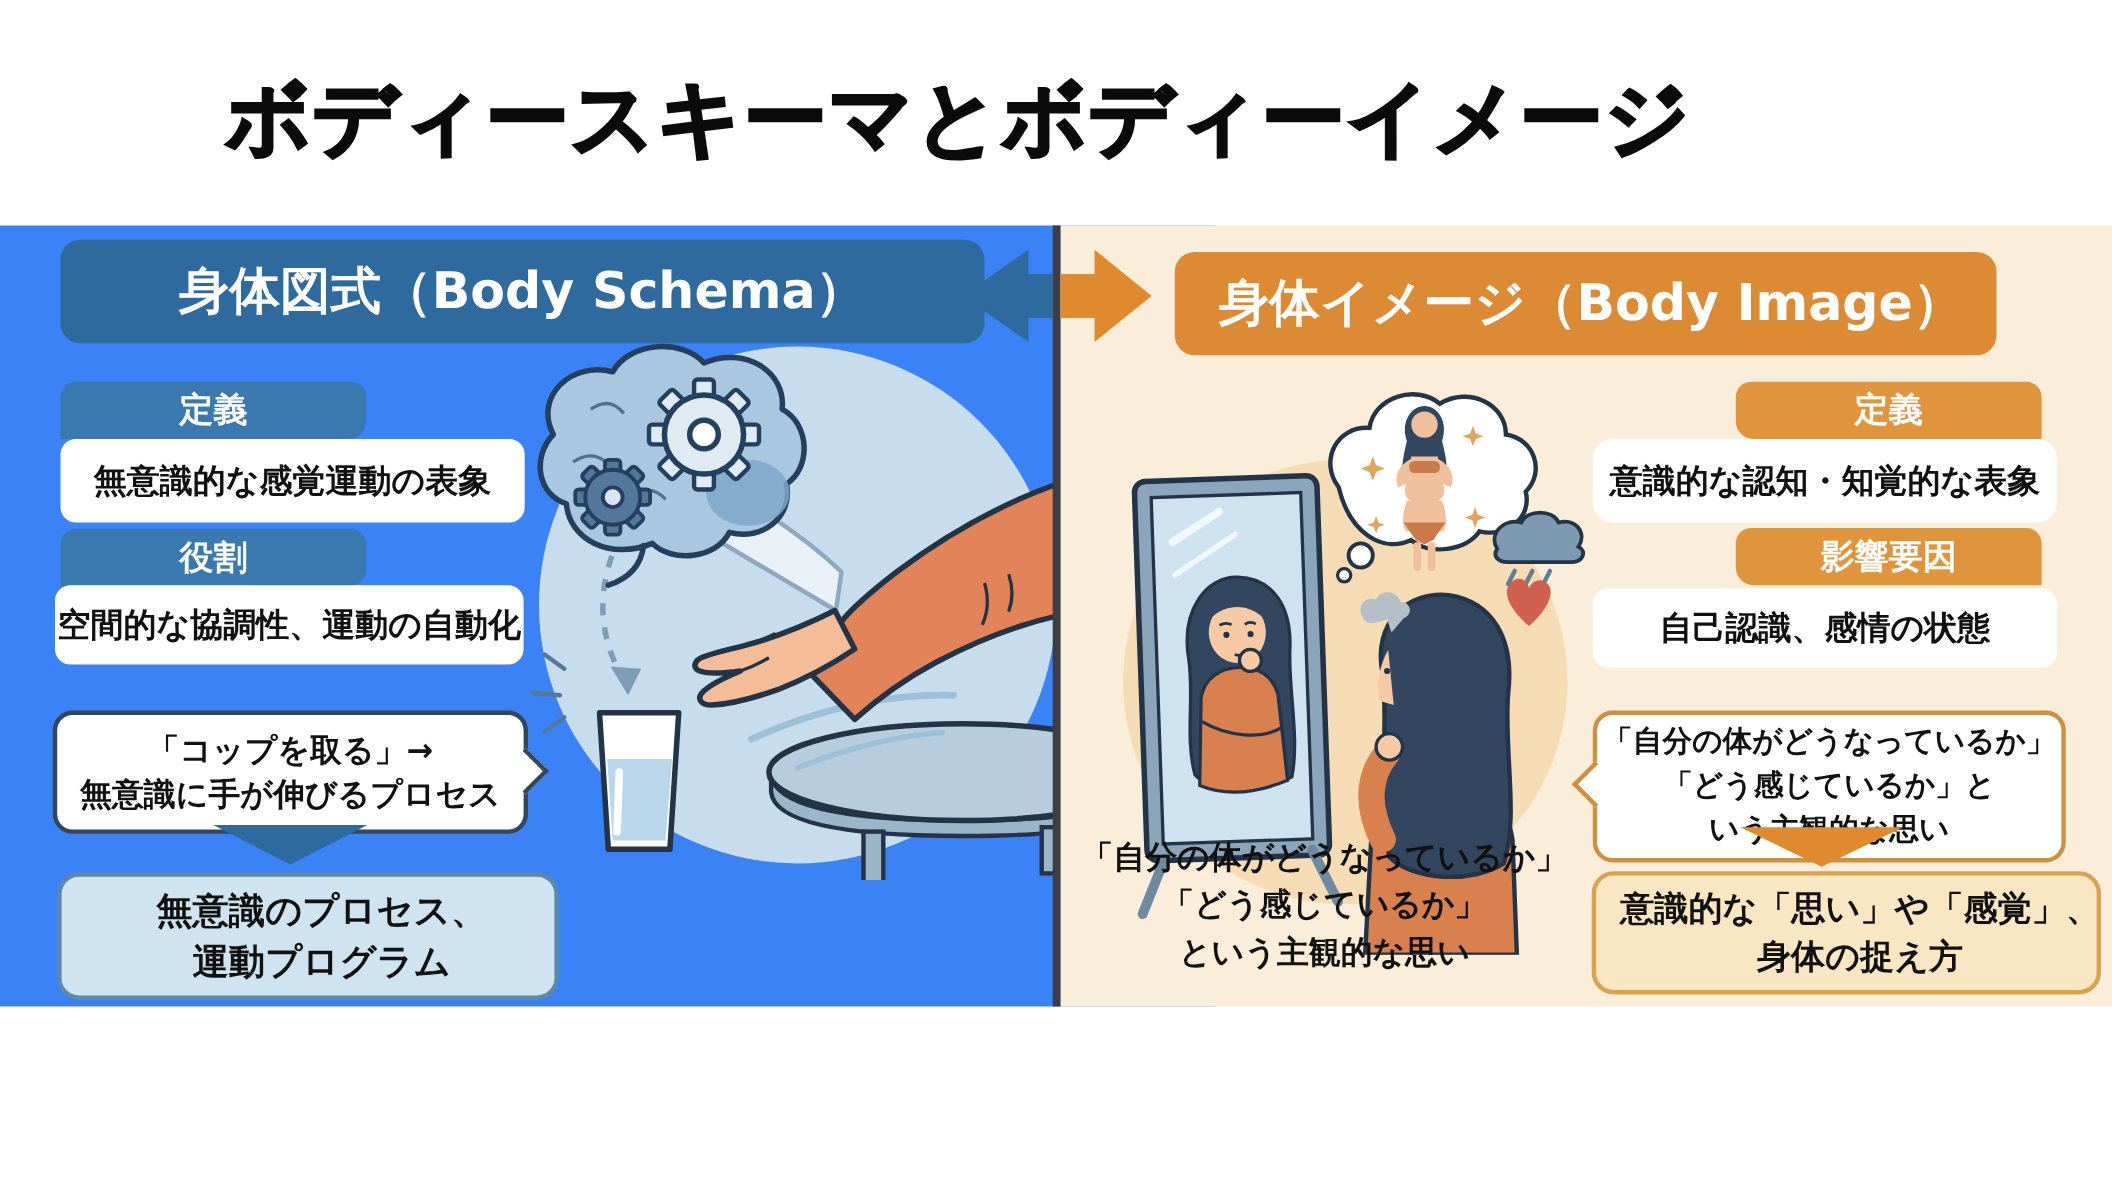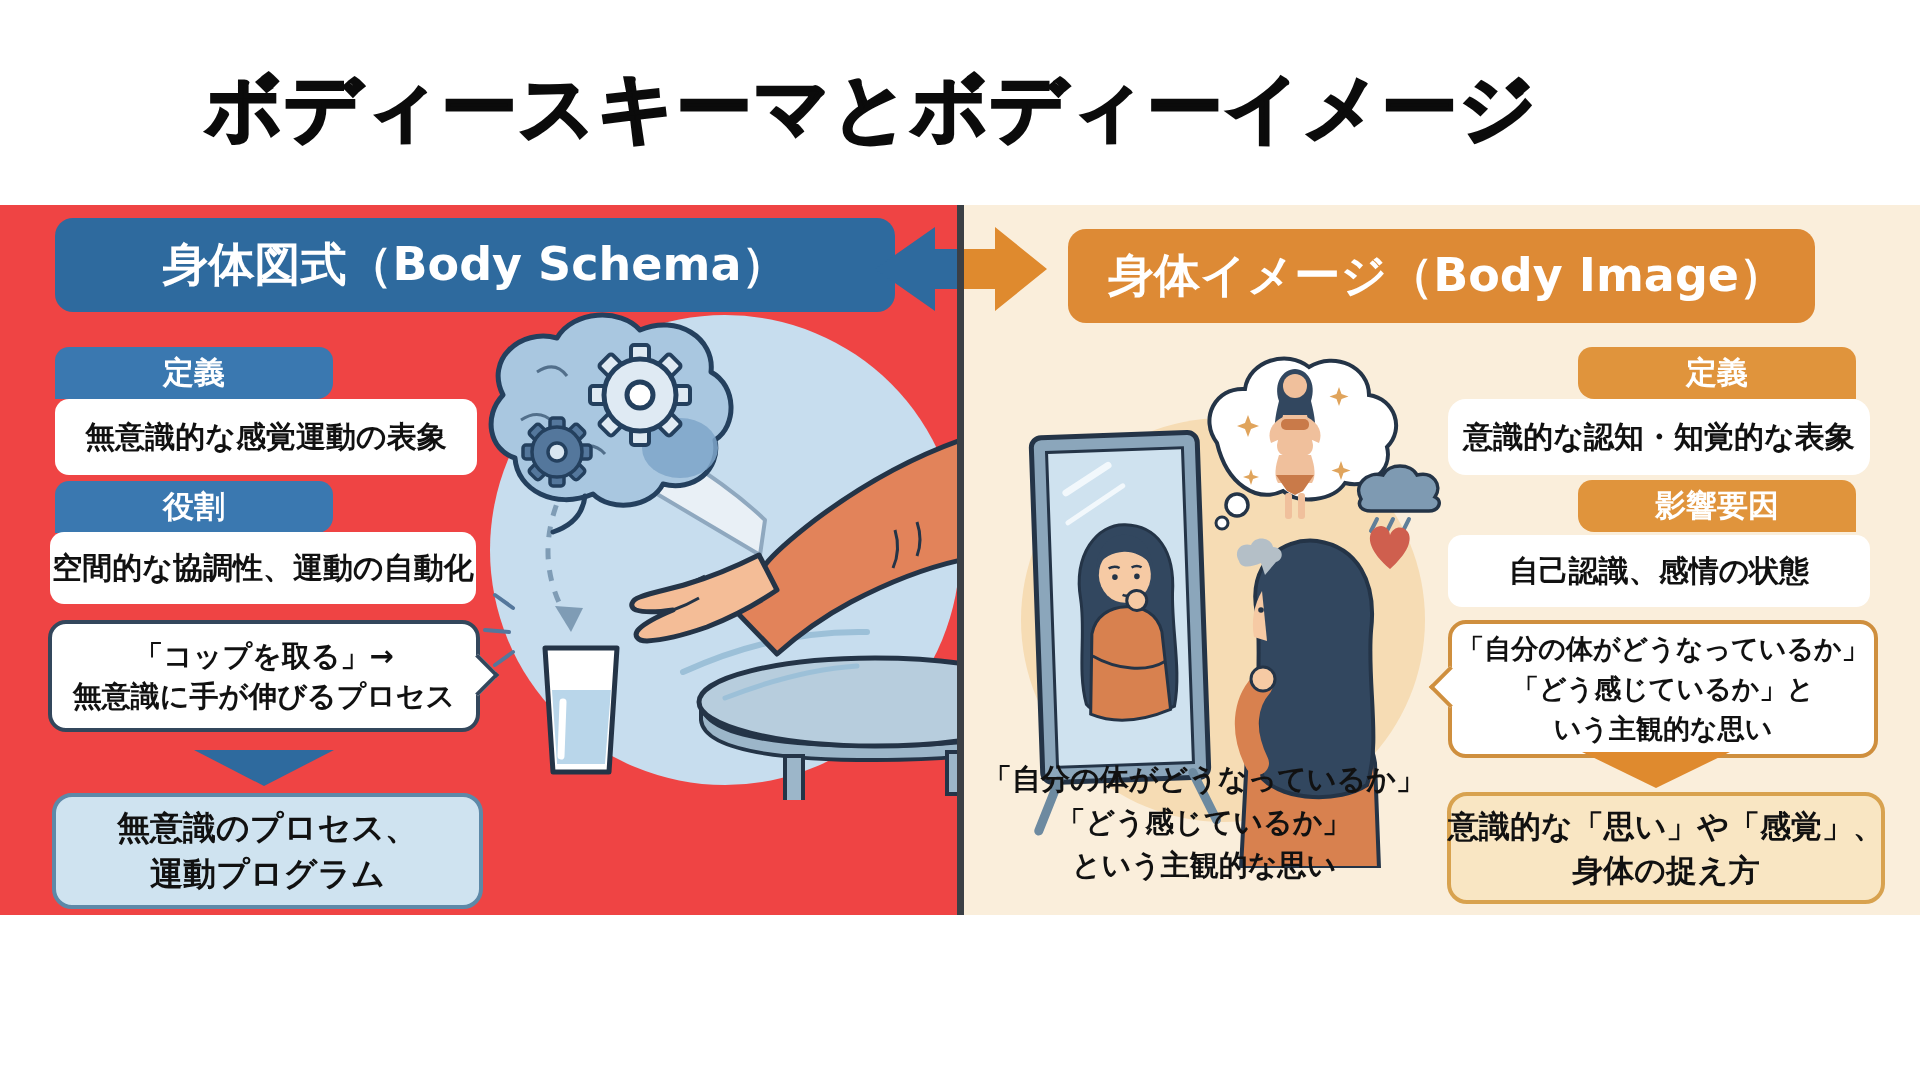--- a/index.html
+++ b/index.html
@@ -6,21 +6,21 @@
   .stage{
     position:relative;width:1920px;height:1080px;background:#ffffff;
     font-family:"DejaVu Sans","Liberation Sans",sans-serif;overflow:hidden;
   }
   .title{
     position:absolute;left:205px;top:58px;width:1180px;margin:0;
     font-size:76px;font-weight:900;color:#0b0b0b;text-align:center;
     letter-spacing:1px;-webkit-text-stroke:2.5px #0b0b0b;white-space:nowrap;
   }
   .panel{position:absolute;top:205px;height:710px;overflow:hidden;}
-  .panel.leftp{left:0;width:1105px;background:#ef4444;}
+  .panel.leftp{left:0;width:1105px;background:#3b82f6;}
   .panel.rightp{left:964px;width:956px;background:#faeedb;}
   .divider{position:absolute;left:957px;top:205px;width:7px;height:710px;background:#3b3f45;}
   .hdr{
     position:absolute;display:flex;align-items:center;justify-content:center;
     color:#ffffff;font-weight:bold;font-size:46px;border-radius:18px;white-space:nowrap;
   }
   .hdr.blue{left:55px;top:13px;width:840px;height:94px;background:#2e6a9e;}
   .hdr.orange{left:104px;top:24px;width:737px;height:94px;background:#dd8a35;padding-left:10px;}
   .badge{
     position:absolute;display:flex;align-items:center;justify-content:center;
@@ -35,38 +35,38 @@
     display:flex;align-items:center;justify-content:center;
     font-weight:bold;font-size:30px;color:#111;white-space:nowrap;text-align:right;
   }
   .w1l{left:55px;top:194px;width:422px;height:76px;}
   .w2l{left:50px;top:327px;width:426px;height:72px;}
   .w1r{left:484px;top:194px;width:422px;height:76px;border-radius:18px;}
   .w2r{left:484px;top:330px;width:422px;height:72px;}
   .bubble{
     position:absolute;background:#ffffff;border:4px solid #33475c;border-radius:18px;
     display:flex;flex-direction:column;align-items:center;justify-content:center;
-    font-weight:bold;color:#111;text-align:center;white-space:nowrap;
+    font-weight:bold;color:#111;text-align:center;white-space:nowrap;margin-top:26px;
   }
   .bubble.bl{left:48px;top:415px;width:424px;height:104px;font-size:29px;line-height:40px;}
   .bubble.bl::after{
     content:"";position:absolute;right:-17px;top:36px;width:26px;height:26px;background:#fff;
     border-top:4px solid #33475c;border-right:4px solid #33475c;transform:rotate(45deg);
   }
   .bubble.br{left:484px;top:415px;width:422px;height:130px;border-color:#cf8f3e;font-size:27px;line-height:40px;}
   .bubble.br::after{
     content:"";position:absolute;left:-17px;top:48px;width:26px;height:26px;background:#fff;
     border-bottom:4px solid #cf8f3e;border-left:4px solid #cf8f3e;transform:rotate(45deg);
   }
   .tri{position:absolute;width:0;height:0;border-left:70px solid transparent;border-right:70px solid transparent;border-top:36px solid #000;}
   .tri.tblue{left:194px;top:545px;border-top-color:#2e6a9e;}
   .tri.torange{left:618px;top:547px;border-left-width:74px;border-right-width:74px;border-top-color:#df8a2e;}
   .concl{
     position:absolute;border-radius:20px;display:flex;flex-direction:column;align-items:center;justify-content:center;
-    font-weight:bold;color:#111;text-align:center;white-space:nowrap;
+    font-weight:bold;color:#111;text-align:center;white-space:nowrap;padding-left:25px;
   }
   .concl.cblue{left:52px;top:588px;width:423px;height:108px;background:#cfe3f0;border:4px solid #5d89a8;font-size:33px;line-height:46px;}
   .concl.corange{left:483px;top:587px;width:430px;height:104px;background:#f9e6c3;border:4px solid #d8a24f;font-size:31px;line-height:44px;}
   .caption{
     position:absolute;left:16px;top:553px;width:448px;text-align:center;
     font-weight:bold;font-size:29px;line-height:43px;color:#111;white-space:nowrap;
   }
   .illus{position:absolute;}
   .illus-left{left:425px;top:95px;}
   .illus-right{left:31px;top:118px;}

